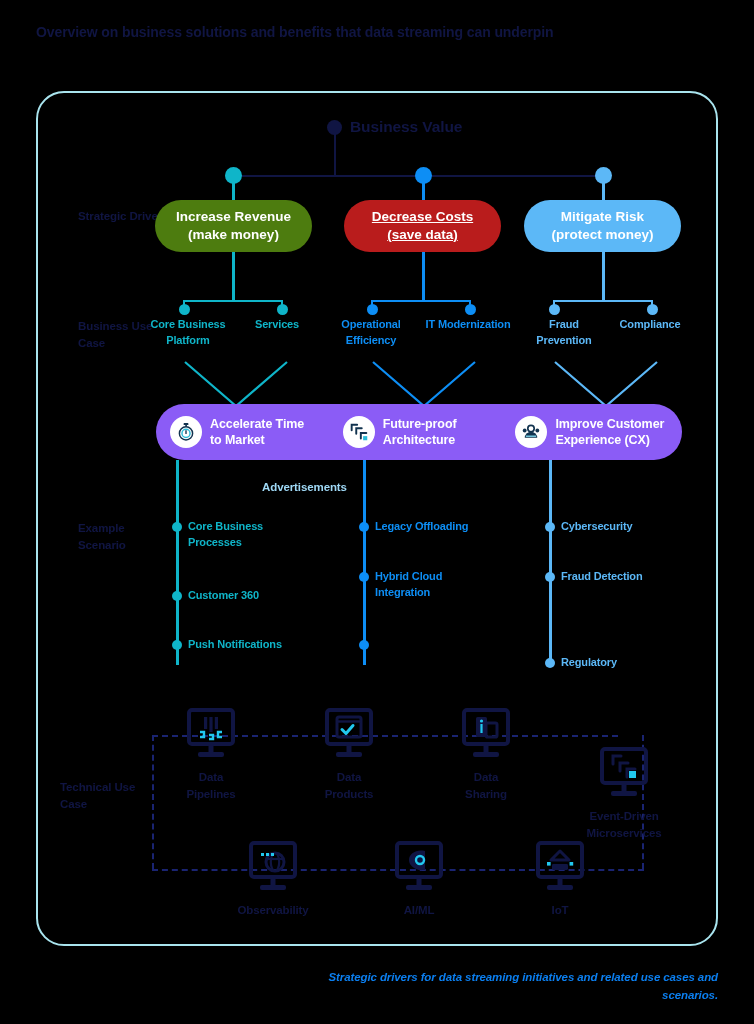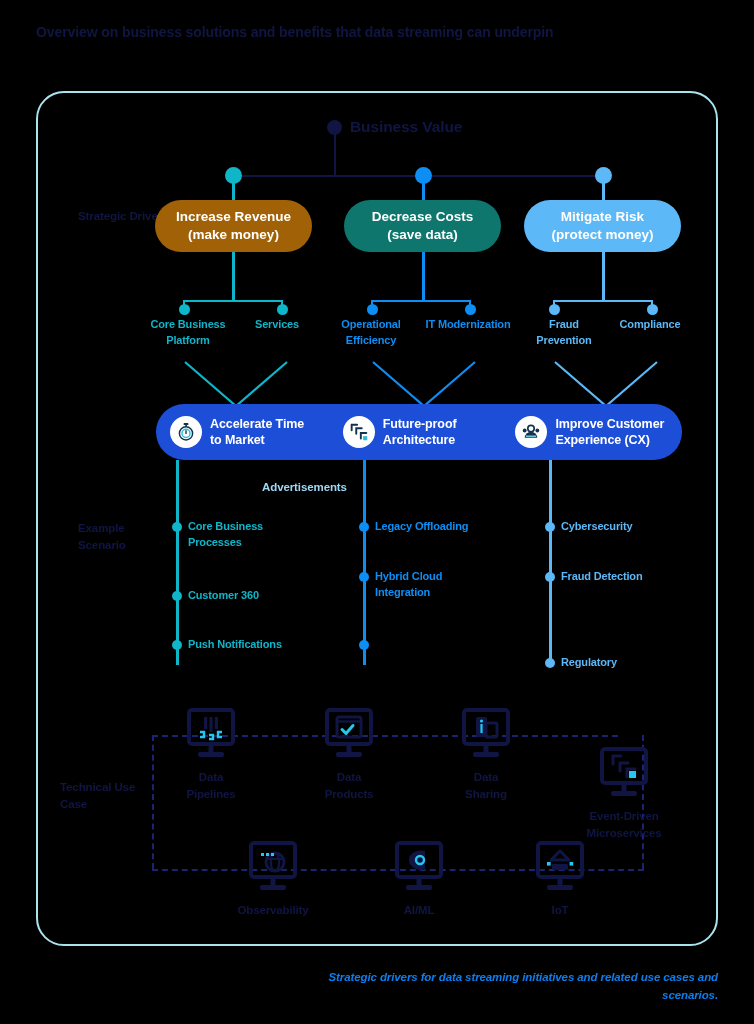--- a/index.html
+++ b/index.html
@@ -113,21 +113,21 @@
     text-align: center;
     letter-spacing: -0.15px;
   }
   .vee { position: absolute; }
 
   
   #solutions {
     position: absolute;
     left: 156px; top: 404px;
     width: 526px; height: 56px;
-    background: #1d4ed8;
+    background: #8b5cf6;
     border-radius: 28px;
     display: flex;
     align-items: center;
   }
   .sol {
     display: flex;
     align-items: center;
     gap: 8px;
   }
   .sol-icon {
@@ -214,46 +214,47 @@
   <div id="title">Overview on business solutions and benefits that data streaming can underpin</div>
 
   <div id="frame"></div>
 
   <div class="dot" id="bv-dot"></div>
   <div id="bv-label">Business Value</div>
   <div class="vline" id="bv-stem"></div>
   <div class="hline" id="bv-bar"></div>
 
   <div class="rowlabel" style="left:78px; top:208px;">Strategic Driver</div>
+  <div class="rowlabel" style="left:78px; top:318px;">Business Use Case</div>
   <div class="rowlabel" style="left:78px; top:520px;">Example Scenario</div>
   <div class="rowlabel" style="left:60px; top:779px;">Technical Use Case</div>
 
   <div class="dot driver-dot" style="left:225px; background:#0fb5c9;"></div>
   <div class="vline driver-stem" style="left:232px; background:#0fb5c9;"></div>
-  <div class="pill" style="left:155px; width:157px; background:#a16207;">
+  <div class="pill" style="left:155px; width:157px; background:#4d7c0f;">
     <div>
       <span>Increase Revenue</span>
       <span>(make money)</span>
     </div>
   </div>
   <div class="vline uc-stem" style="left:232px; background:#0fb5c9;"></div>
   <div class="bracket" style="left:183px; width:100px; background:#0fb5c9;"></div>
   <div class="bracket-leg" style="left:183px; background:#0fb5c9;"></div>
   <div class="bracket-leg" style="left:281px; background:#0fb5c9;"></div>
   <div class="dot uc-dot" style="left:179px; background:#0fb5c9;"></div>
   <div class="dot uc-dot" style="left:277px; background:#0fb5c9;"></div>
   <div class="uc-text" style="left:140px; width:96px; color:#0fb5c9;">Core Business Platform</div>
   <div class="uc-text" style="left:240px; width:74px; color:#0fb5c9;">Services</div>
   <svg class="vee" style="left:183px; top:360px;" width="106" height="48">
     <polyline points="2,2 53,46 104,2" fill="none" stroke="#0fb5c9" stroke-width="2.2"></polyline>
   </svg>
 
   <div class="dot driver-dot" style="left:415px; background:#0d8ef5;"></div>
   <div class="vline driver-stem" style="left:422px; background:#0d8ef5;"></div>
-  <div class="pill" style="left:344px; width:157px; background:#0f766e;">
+  <div class="pill" style="left:344px; width:157px; background:#b91c1c;text-decoration:underline;">
     <div>
       <span>Decrease Costs</span>
       <span>(save data)</span>
     </div>
   </div>
   <div class="vline uc-stem" style="left:422px; background:#0d8ef5;"></div>
   <div class="bracket" style="left:371px; width:100px; background:#0d8ef5;"></div>
   <div class="bracket-leg" style="left:371px; background:#0d8ef5;"></div>
   <div class="bracket-leg" style="left:469px; background:#0d8ef5;"></div>
   <div class="dot uc-dot" style="left:367px; background:#0d8ef5;"></div>

